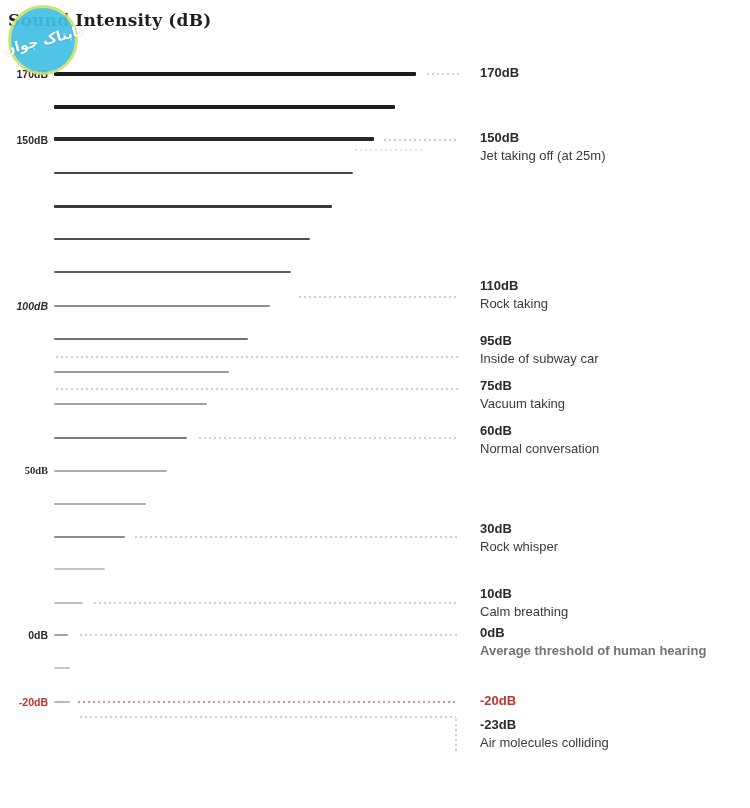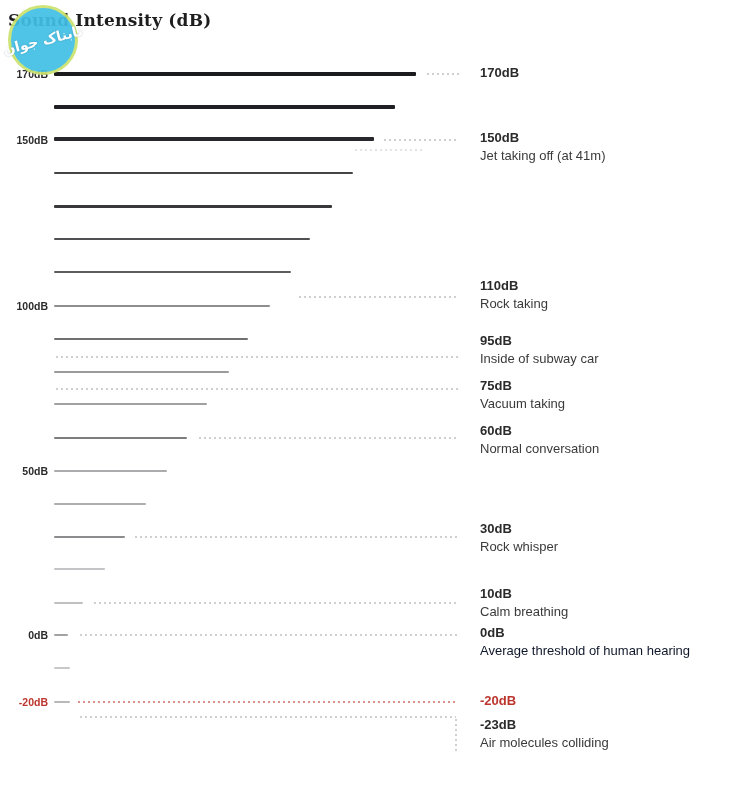--- a/index.html
+++ b/index.html
@@ -27,21 +27,21 @@
   .leader.h { background-image:repeating-linear-gradient(90deg, var(--c) 0 2px, transparent 2px 5px); }
   .leader.v { width:2px; background-image:repeating-linear-gradient(180deg, var(--c) 0 2px, transparent 2px 5px); }
   .axis-label {
     position:absolute; left:0; width:48px; text-align:right;
     font-size:10.5px; font-weight:bold; color:#2b2b2b; line-height:10px;
   }
   .annotation { position:absolute; left:480px; font-size:13px; line-height:17.5px; color:#3a3a3a; }
   .annotation .val { font-weight:bold; color:#2b2b2b; display:block; }
   .annotation .desc { display:block; }
   .annotation.red .val, .annotation.red .desc { color:var(--red); }
-  .annotation .desc.bold { font-weight:normal; color:#0f172a; }
+  .annotation .desc.bold { font-weight:bold; color:#737373; }
   .axis-label.red { color:var(--red); }
 </style>
 </head>
 <body>
 
 <div id="page" style="--red: #bd342e;">
   <div id="chart-title">Sound Intensity (dB)</div>
   <div id="watermark" style="background: rgb(65, 192, 230); border: 3px solid rgb(203, 226, 109);">
     <span class="wm-text" style="color: rgb(255, 255, 255);">تابناک جوان</span>
   </div>
@@ -74,30 +74,30 @@
       <div class="leader h" style="--c: #cfcfcf; left: 56px; top: 388px; width: 403px;"></div>
       <div class="leader h" style="--c: #cfcfcf; left: 199px; top: 437px; width: 260px;"></div>
       <div class="leader h" style="--c: #cfcfcf; left: 135px; top: 536px; width: 324px;"></div>
       <div class="leader h" style="--c: #cfcfcf; left: 94px; top: 602px; width: 365px;"></div>
       <div class="leader h" style="--c: #cfcfcf; left: 80px; top: 634px; width: 379px;"></div>
       <div class="leader h" style="--c: #d9908a; left: 78px; top: 701px; width: 378px;"></div>
       <div class="leader h" style="--c: #cfcfcf; left: 80px; top: 716px; width: 376px;"></div>
       <div class="leader v" style="--c: #cfcfcf; left: 455px; top: 719px; height: 32px;"></div>
       <div class="axis-label" style="top: 69px;">170dB</div>
       <div class="axis-label" style="top: 135px;">150dB</div>
-      <div class="axis-label" style="top: 301px;">100dB</div>
-      <div class="axis-label" style="top: 466px;">50dB</div>
+      <div class="axis-label" style="top: 301px; font-style: italic;">100dB</div>
+      <div class="axis-label" style="top: 466px; font-family: Liberation Serif, serif;">50dB</div>
       <div class="axis-label" style="top: 630px;">0dB</div>
       <div class="axis-label red" style="top: 697px;">-20dB</div>
       <div class="annotation" style="top: 64px;">
         <span class="val">170dB</span>
       </div>
       <div class="annotation" style="top: 129px;">
         <span class="val">150dB</span>
-        <span class="desc">Jet taking off (at 41m)</span>
+        <span class="desc">Jet taking off (at 25m)</span>
       </div>
       <div class="annotation" style="top: 277px;">
         <span class="val">110dB</span>
         <span class="desc">Rock taking</span>
       </div>
       <div class="annotation" style="top: 332px;">
         <span class="val">95dB</span>
         <span class="desc">Inside of subway car</span>
       </div>
       <div class="annotation" style="top: 377px;">

